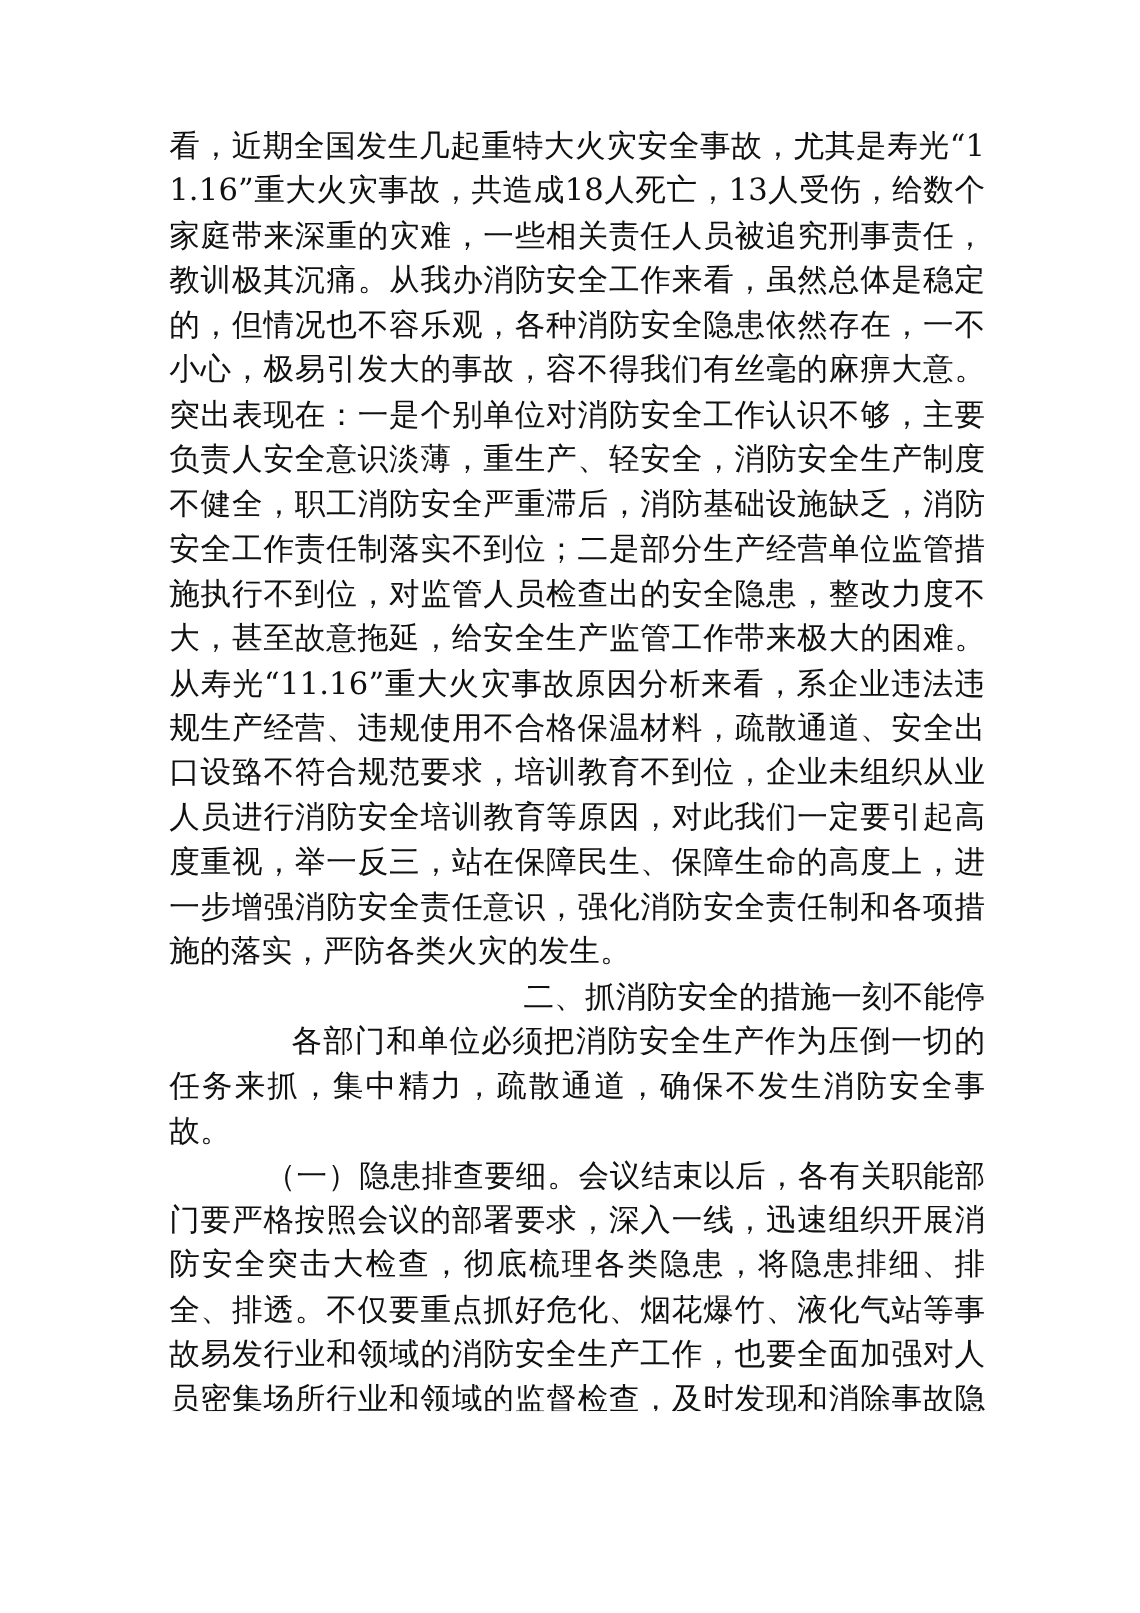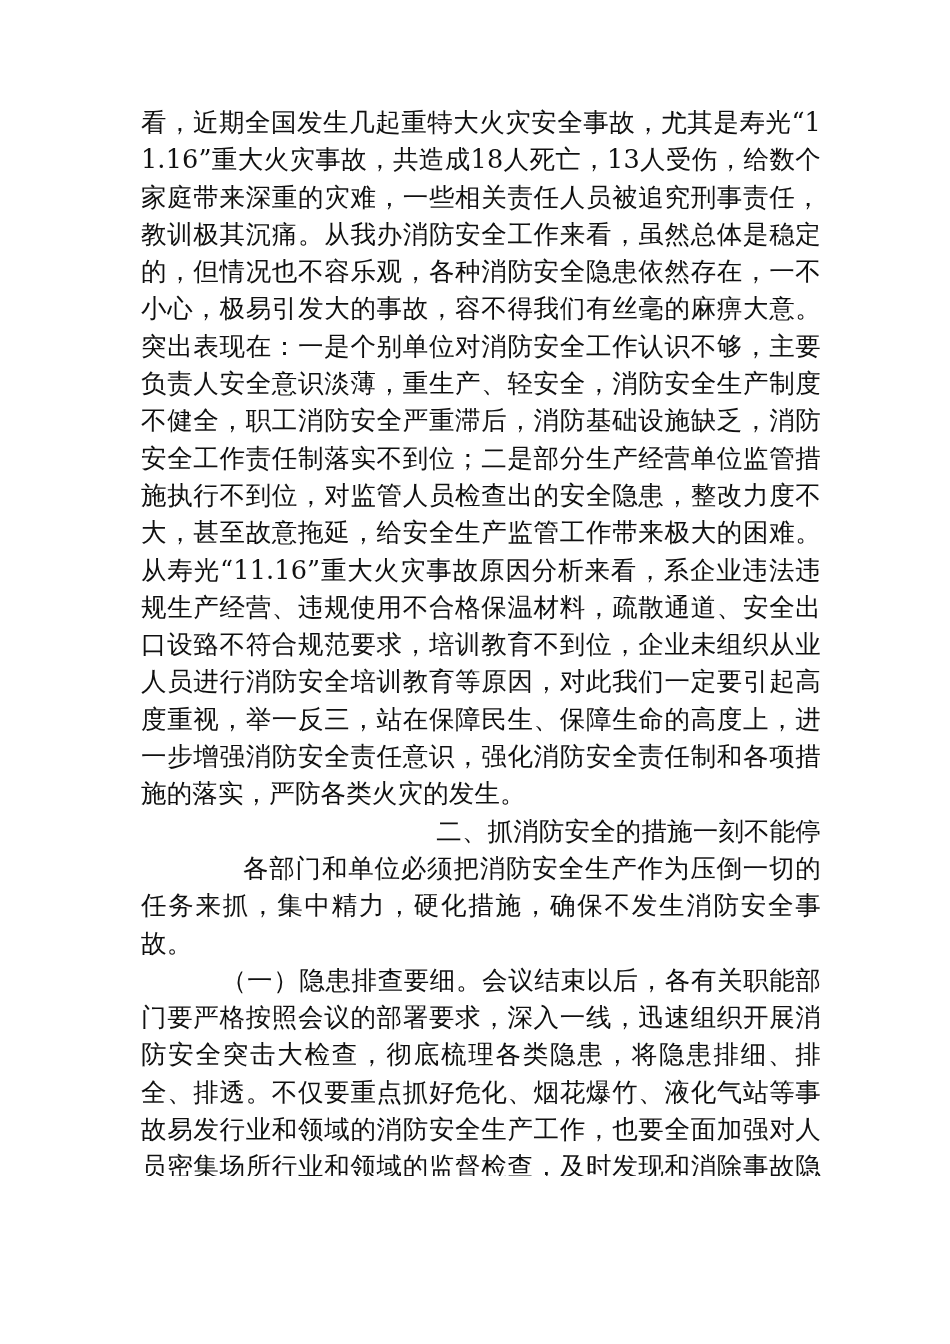--- a/index.html
+++ b/index.html
@@ -73,21 +73,21 @@
 <body>
 
 <div class="page">
 
   <div class="content">
 
     <p class="para cont">看，近期全国发生几起重特大火灾安全事故，尤其是寿光“11.16”重大火灾事故，共造成18人死亡，13人受伤，给数个家庭带来深重的灾难，一些相关责任人员被追究刑事责任，教训极其沉痛。从我办消防安全工作来看，虽然总体是稳定的，但情况也不容乐观，各种消防安全隐患依然存在，一不小心，极易引发大的事故，容不得我们有丝毫的麻痹大意。突出表现在：一是个别单位对消防安全工作认识不够，主要负责人安全意识淡薄，重生产、轻安全，消防安全生产制度不健全，职工消防安全严重滞后，消防基础设施缺乏，消防安全工作责任制落实不到位；二是部分生产经营单位监管措施执行不到位，对监管人员检查出的安全隐患，整改力度不大，甚至故意拖延，给安全生产监管工作带来极大的困难。从寿光“11.16”重大火灾事故原因分析来看，系企业违法违规生产经营、违规使用不合格保温材料，疏散通道、安全出口设臵不符合规范要求，培训教育不到位，企业未组织从业人员进行消防安全培训教育等原因，对此我们一定要引起高度重视，举一反三，站在保障民生、保障生命的高度上，进一步增强消防安全责任意识，强化消防安全责任制和各项措施的落实，严防各类火灾的发生。</p>
 
     <p class="para heading">二、抓消防安全的措施一刻不能停</p>
 
-    <p class="para indent4">各部门和单位必须把消防安全生产作为压倒一切的任务来抓，集中精力，硬化措施，确保不发生消防安全事故。</p>
+    <p class="para indent4">各部门和单位必须把消防安全生产作为压倒一切的任务来抓，集中精力，疏散通道，确保不发生消防安全事故。</p>
 
     <p class="para indent-sub">（一）隐患排查要细。会议结束以后，各有关职能部门要严格按照会议的部署要求，深入一线，迅速组织开展消防安全突击大检查，彻底梳理各类隐患，将隐患排细、排全、排透。不仅要重点抓好危化、烟花爆竹、液化气站等事故易发行业和领域的消防安全生产工作，也要全面加强对人员密集场所行业和领域的监督检查，及时发现和消除事故隐患。尤其是对学校、饭店、超市、出租屋及住宅小区要深排细挖，确保人员群众的生命财产安全。不仅要组织干部、专业人员排查，还要发动群众提供线索，让隐患无处藏身。对排查出的问题，一律登记造册，为整改提供依据，绝不能是一笔</p>
 
   </div>
 
   <div class="footer">第 2 页 共 12 页</div>
 
 </div>
 
 </body></html>

